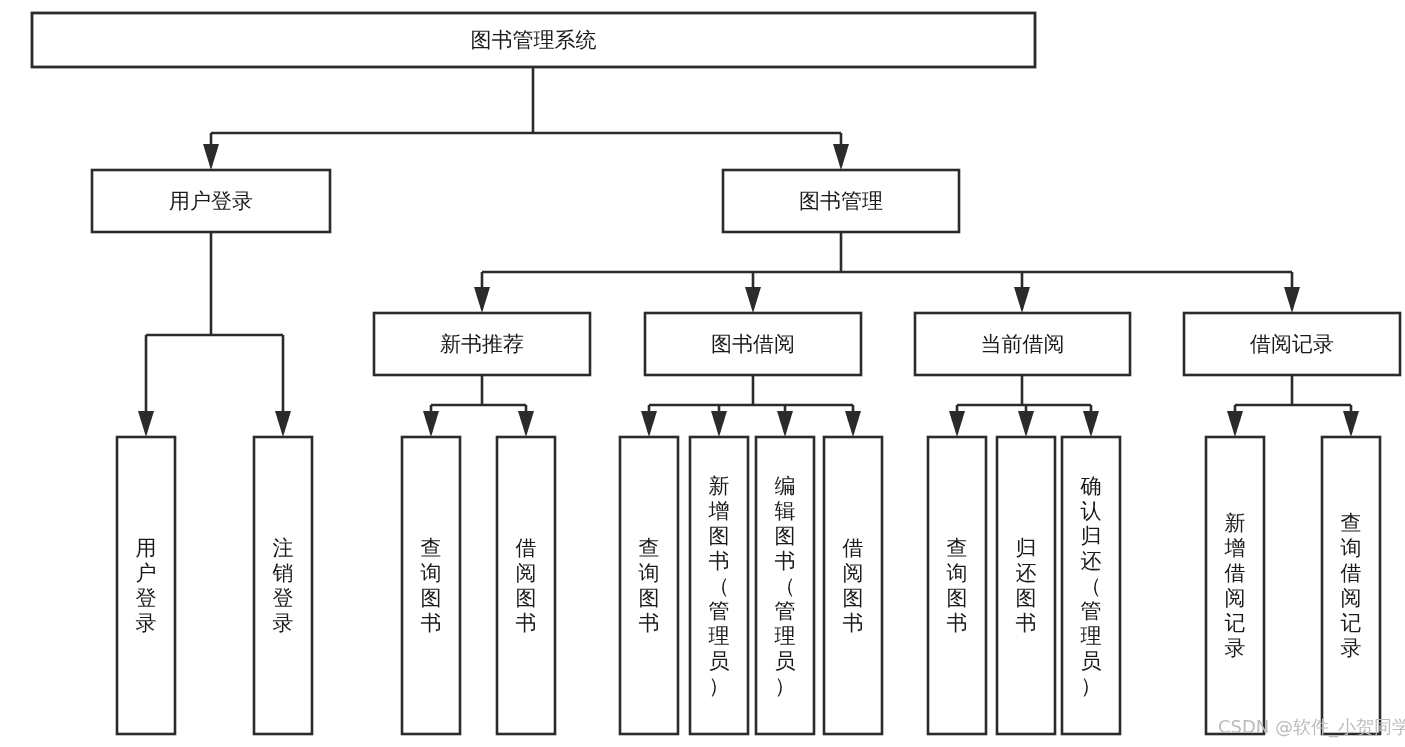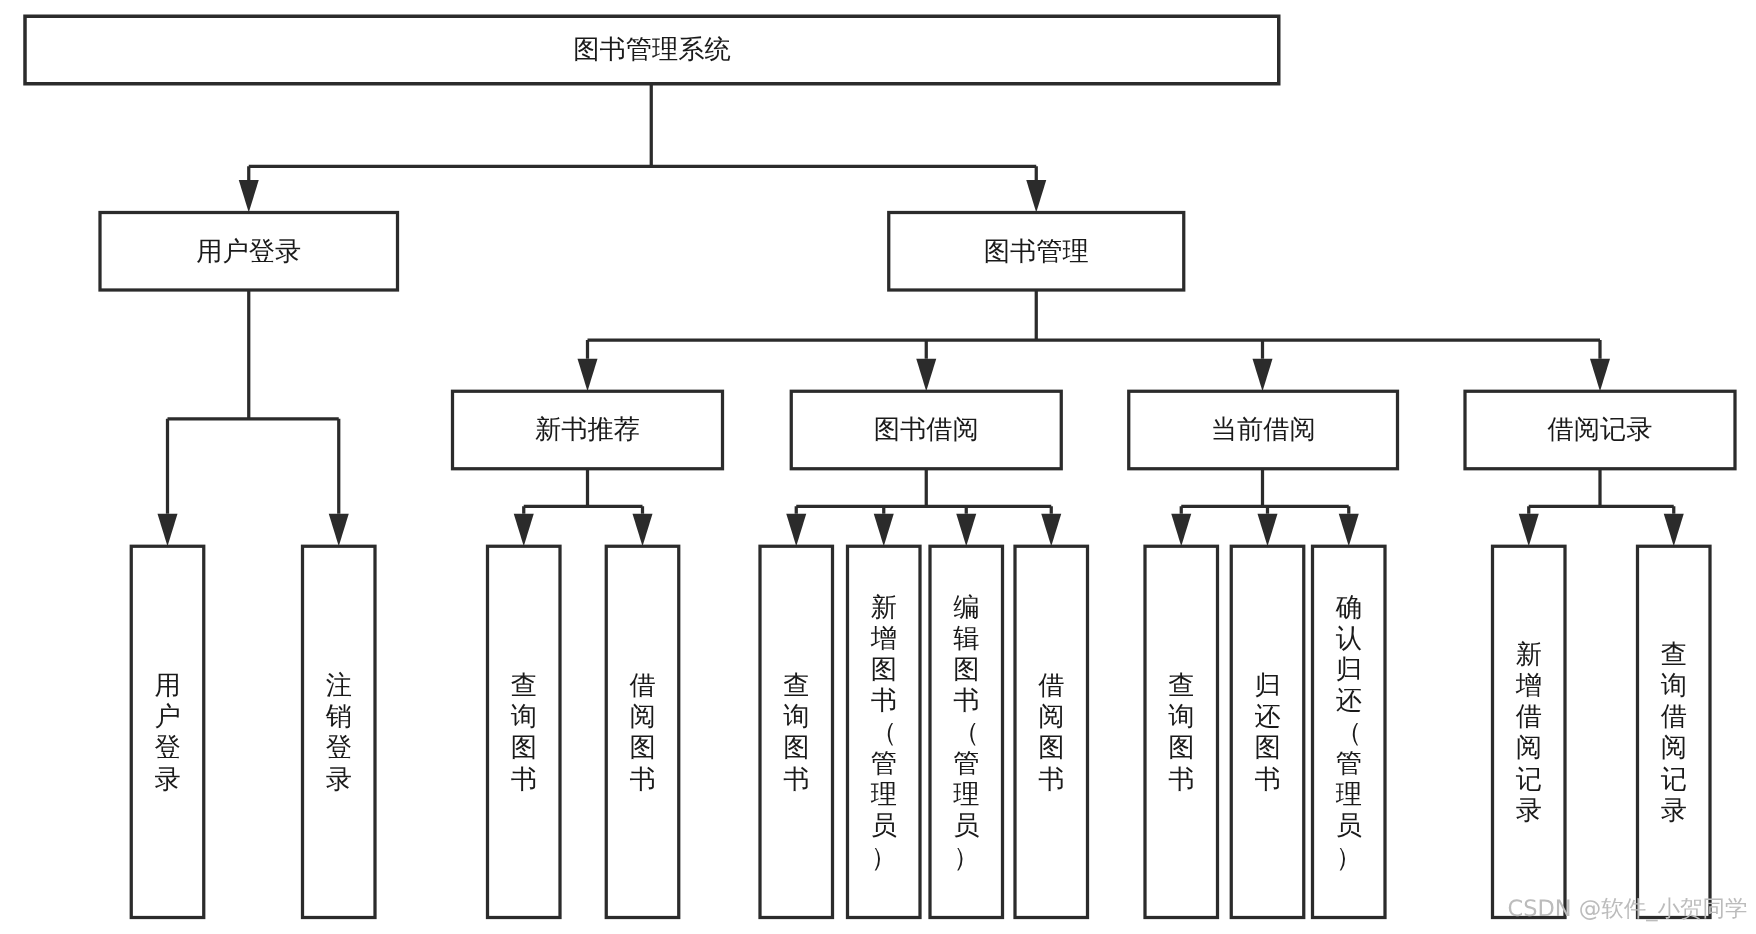--- a/index.html
+++ b/index.html
@@ -10,21 +10,21 @@
   }
   body {
     width: 1405px;
     height: 747px;
     position: relative;
     overflow: hidden;
     font-family: "DejaVu Sans", "Liberation Sans", sans-serif;
   }
   #diagram-root {
     position: absolute;
-    left: 0;
+    left: 12px;
     top: 0;
     width: 1137px;
     height: 747px;
     text-decoration: underline;
   }
   svg.diagram-canvas {
     display: block;
     width: 1405px;
     height: 747px;
     background: #ffffff;

